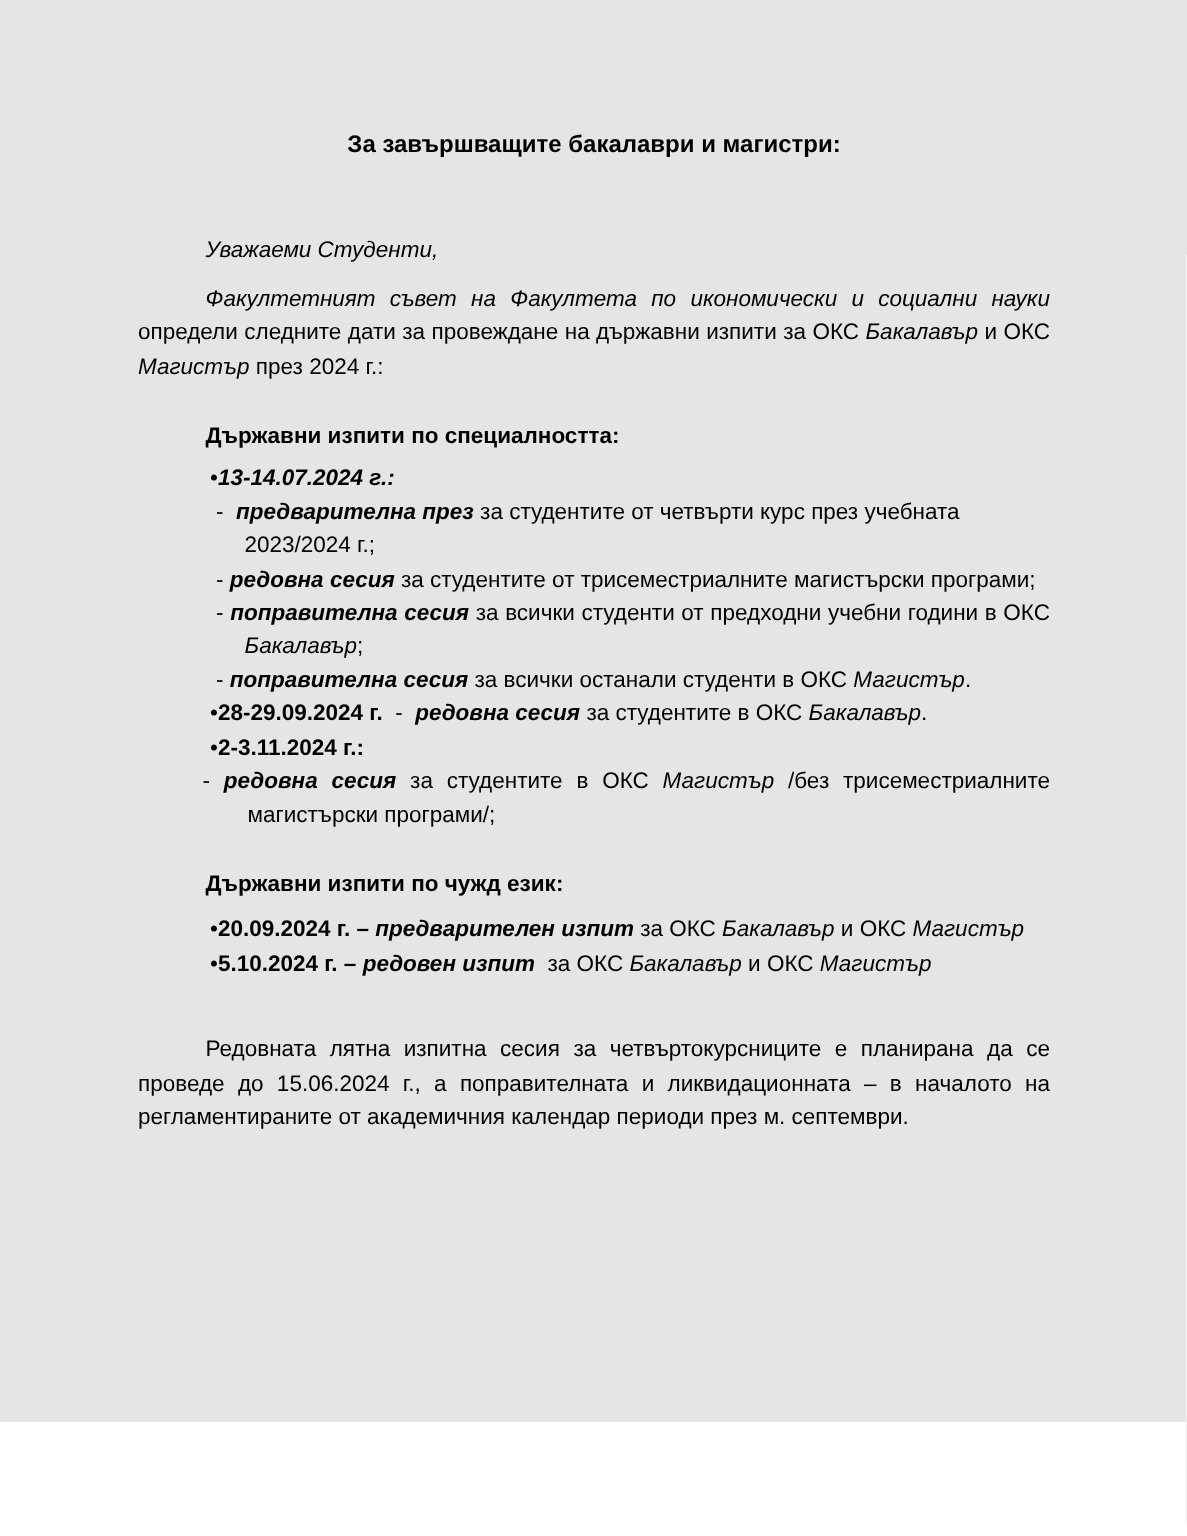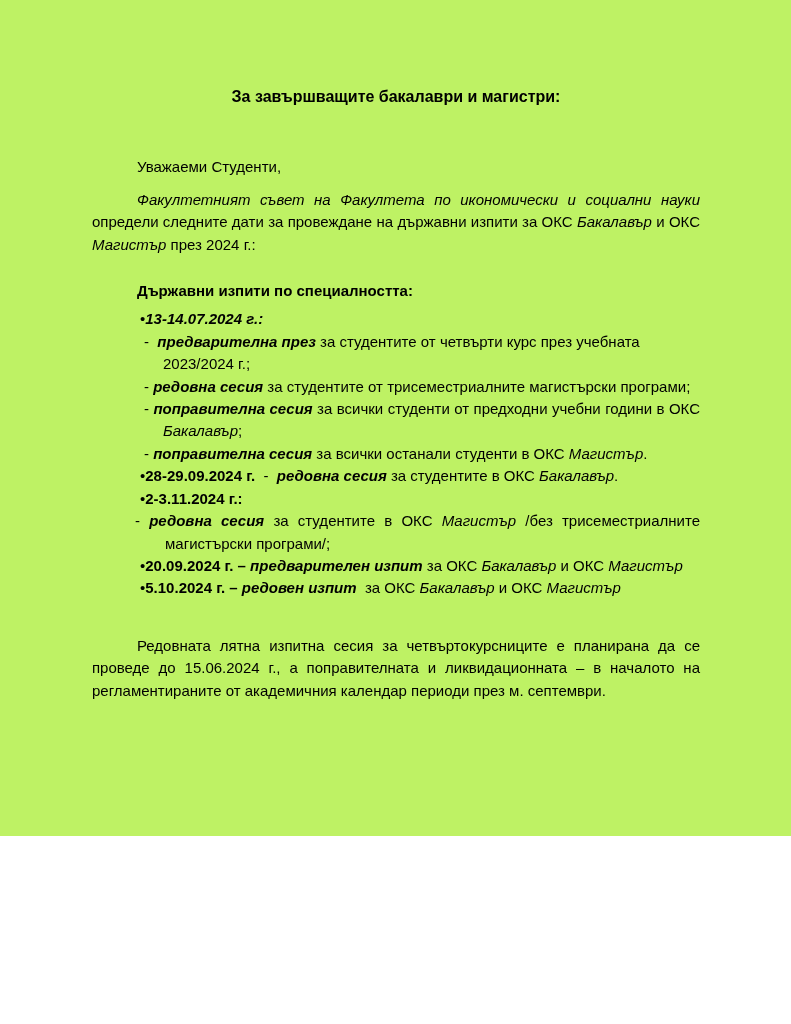--- a/index.html
+++ b/index.html
@@ -1,35 +1,35 @@
 <!DOCTYPE html>
 <html><head>
 <meta charset="utf-8">
 <style>
   html, body { margin: 0; padding: 0; background: #ffffff; }
   .page {
     width: 791px;
-    height: 836px;
-    background: #bef264;
+    height: 948px;
+    background: #e5e5e5;
     color: #000000;
     font-family: "Liberation Sans", sans-serif;
     font-size: 15px;
     line-height: 22.4px;
     overflow: hidden;
     position: relative;
   }
   .content { padding: 86px 91px 0 92px; }
   .doc-title {
     font-size: 16px;
     font-weight: bold;
     text-align: center;
     margin: 0 0 48px 0;
   }
   p { margin: 0; }
-  .salutation { text-indent: 45px; margin-bottom: 10px; }
+  .salutation { text-indent: 45px; margin-bottom: 10px; font-style: italic; }
   .para { text-align: justify; text-indent: 45px; }
   .intro { margin-bottom: 24px; }
   .section-heading { font-weight: bold; margin: 0 0 6px 45px; }
   .heading-fl { margin-top: 24px; margin-bottom: 8px; }
   .list { margin: 0; }
   .bullet-item { padding-left: 48px; }
   .dash-item { }
   .dash-item.g1 { padding-left: 71px; text-indent: -19px; }
   .dash-item.g2 { padding-left: 73px; text-indent: -30px; }
   .just { text-align: justify; }
@@ -52,19 +52,20 @@
     <div class="list">
         <div class="bullet-item"><span class="marker">•</span><span class="r-bolditalic">13-14.07.2024 г.:</span></div>
         <div class="dash-item g1"><span class="marker">- &nbsp;</span><span class="r-bolditalic">предварителна през</span><span class="r-normal"> за студентите от четвърти курс през учебната 2023/2024 г.;</span></div>
         <div class="dash-item g1"><span class="marker">- </span><span class="r-bolditalic">редовна сесия</span><span class="r-normal"> за студентите от трисеместриалните магистърски програми;</span></div>
         <div class="dash-item g1 just"><span class="marker">- </span><span class="r-bolditalic">поправителна сесия</span><span class="r-normal"> за всички студенти от предходни учебни години в ОКС </span><span class="r-italic">Бакалавър</span><span class="r-normal">;</span></div>
         <div class="dash-item g1"><span class="marker">- </span><span class="r-bolditalic">поправителна сесия</span><span class="r-normal"> за всички останали студенти в ОКС </span><span class="r-italic">Магистър</span><span class="r-normal">.</span></div>
         <div class="bullet-item"><span class="marker">•</span><span class="r-bold">28-29.09.2024 г.</span><span class="r-normal"> &nbsp;- &nbsp;</span><span class="r-bolditalic">редовна сесия</span><span class="r-normal"> за студентите в ОКС </span><span class="r-italic">Бакалавър</span><span class="r-normal">.</span></div>
         <div class="bullet-item"><span class="marker">•</span><span class="r-bold">2-3.11.2024 г.:</span></div>
         <div class="dash-item g2 just"><span class="marker">- </span><span class="r-bolditalic">редовна сесия</span><span class="r-normal"> за студентите в ОКС </span><span class="r-italic">Магистър</span><span class="r-normal"> /без трисеместриалните магистърски програми/;</span></div>
       </div>
+    <p class="section-heading heading-fl">Държавни изпити по чужд език:</p>
     <div class="list">
         <div class="bullet-item"><span class="marker">•</span><span class="r-bold">20.09.2024 г. – </span><span class="r-bolditalic">предварителен изпит</span><span class="r-normal"> за ОКС </span><span class="r-italic">Бакалавър</span><span class="r-normal"> и ОКС </span><span class="r-italic">Магистър</span></div>
         <div class="bullet-item"><span class="marker">•</span><span class="r-bold">5.10.2024 г. – </span><span class="r-bolditalic">редовен изпит</span><span class="r-normal"> &nbsp;за ОКС </span><span class="r-italic">Бакалавър</span><span class="r-normal"> и ОКС </span><span class="r-italic">Магистър</span></div>
       </div>
     <p class="para closing"><span class="r-normal">Редовната лятна изпитна сесия за четвъртокурсниците е планирана да се проведе до 15.06.2024 г., а поправителната и ликвидационната – в началото на регламентираните от академичния календар периоди през м. септември.</span></p>
   </div>
 </div>
 
 </body></html>

